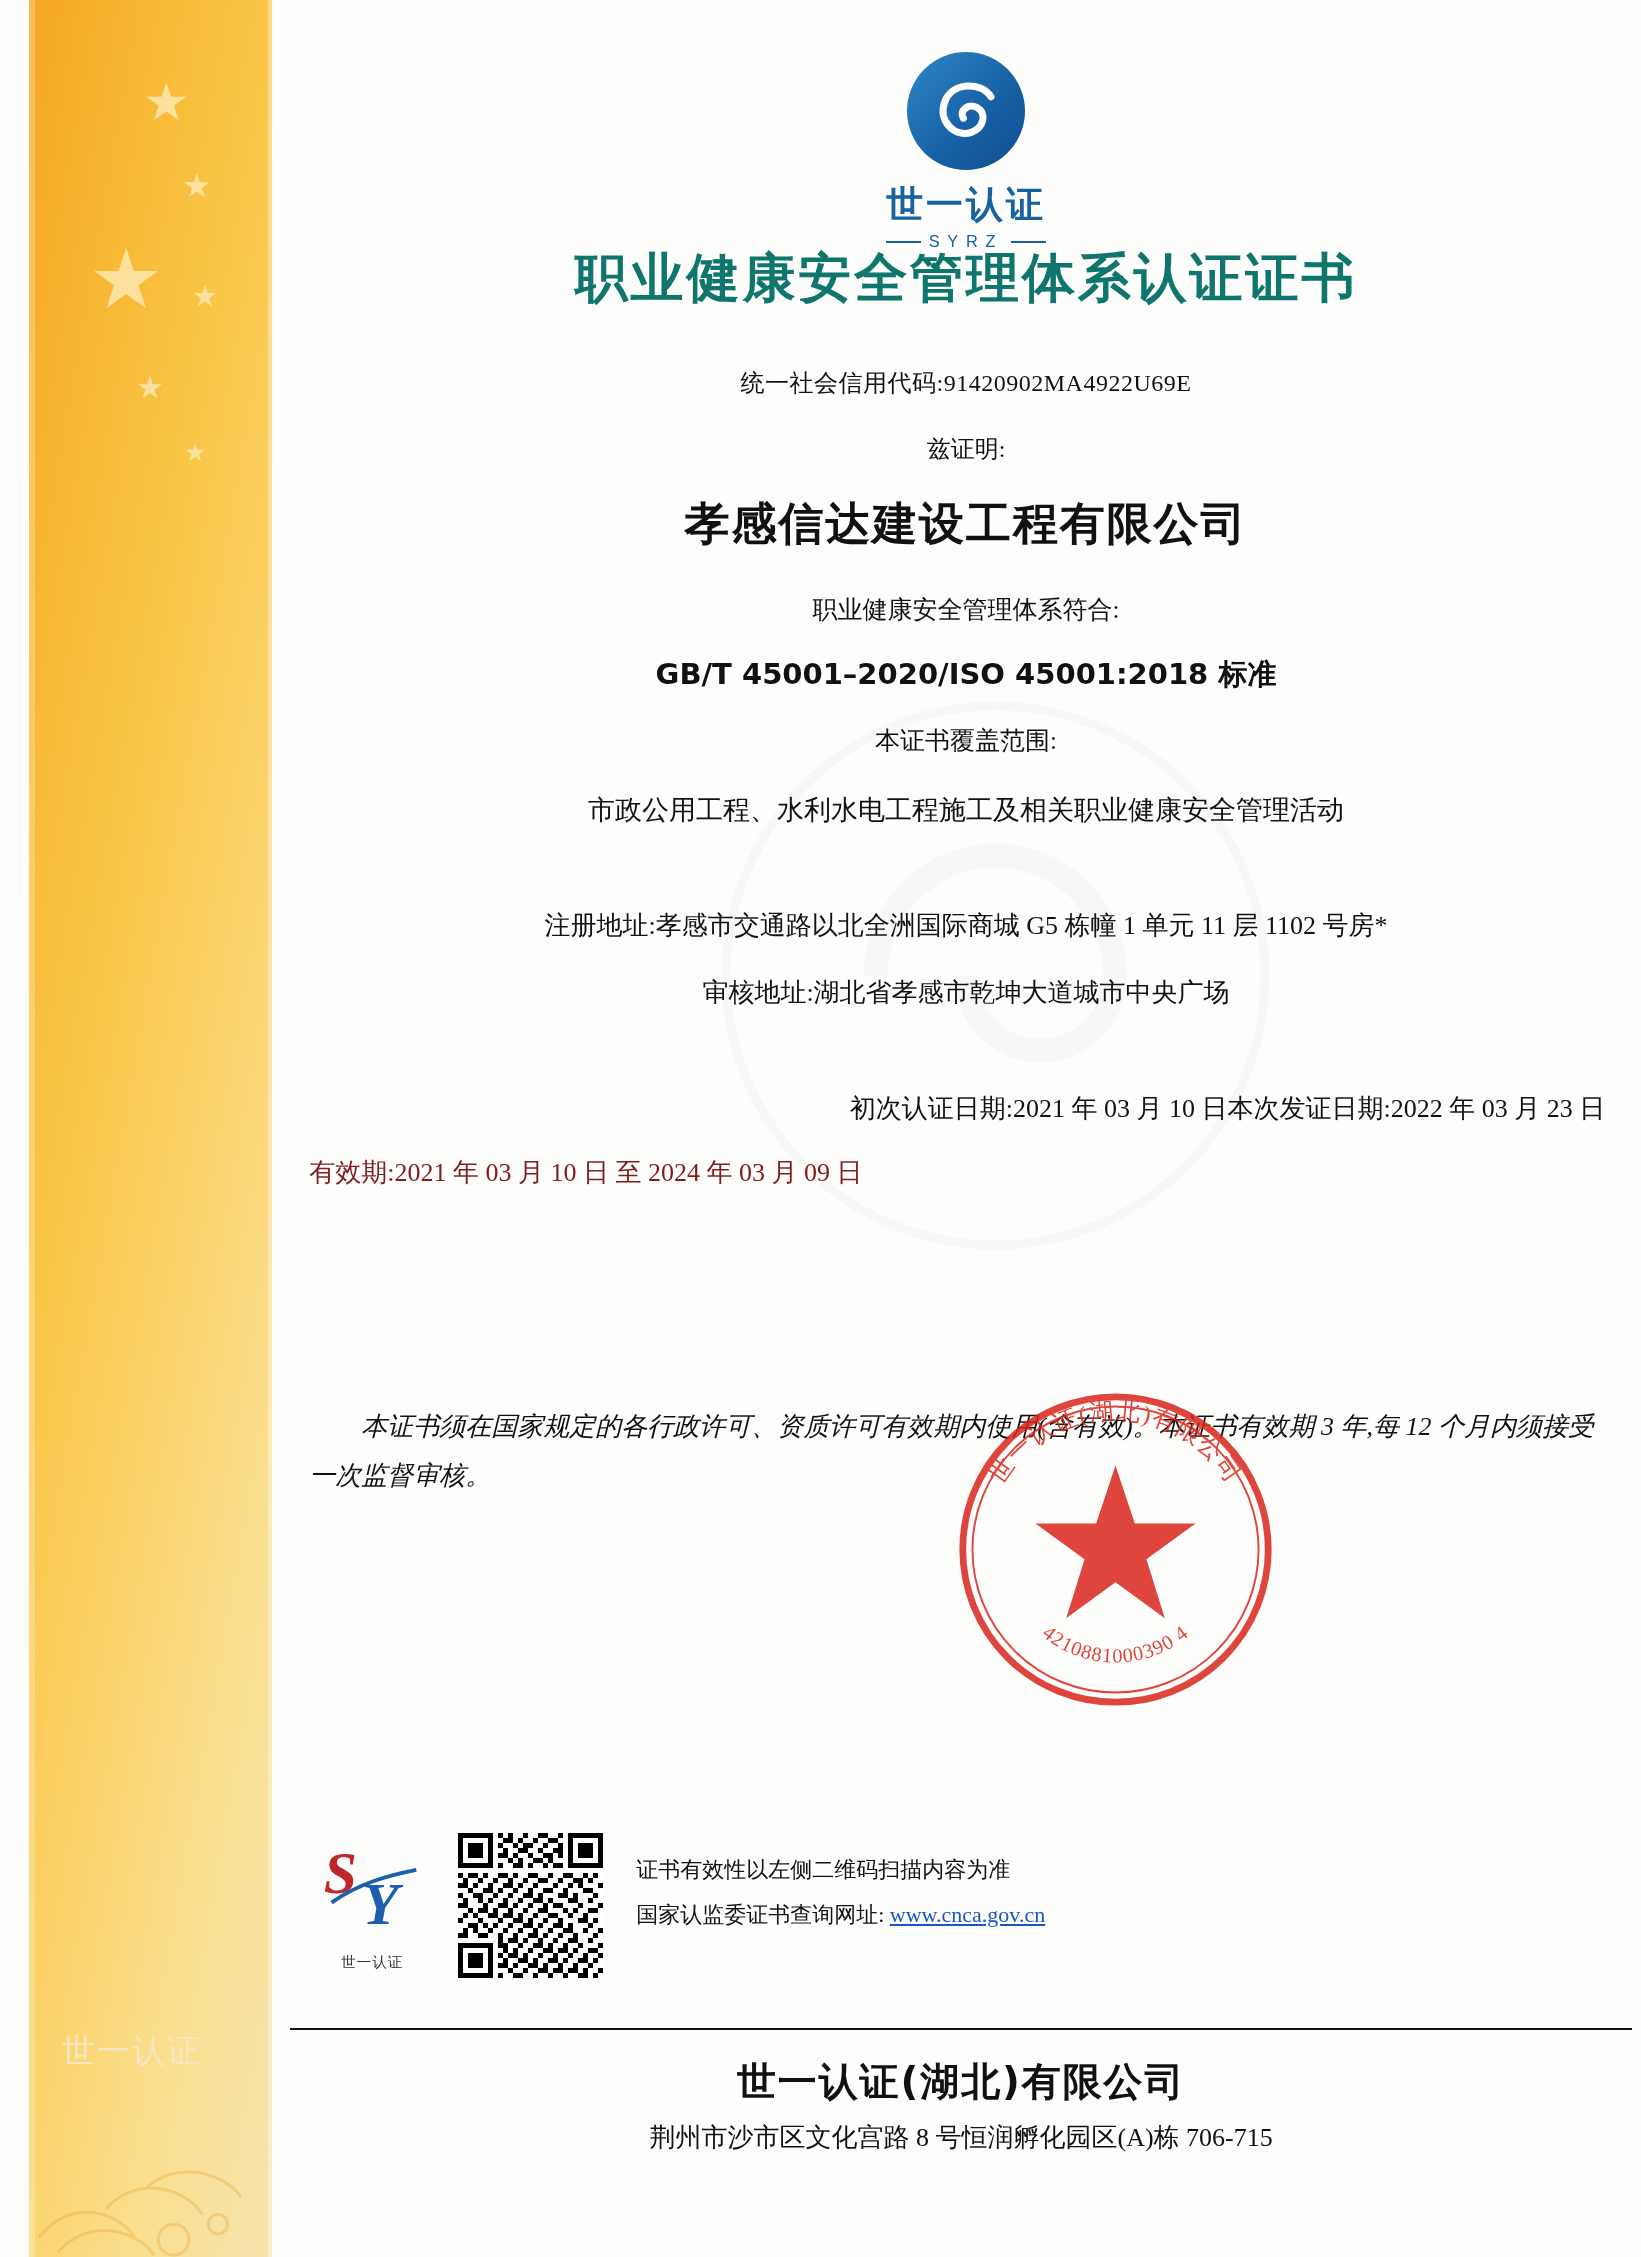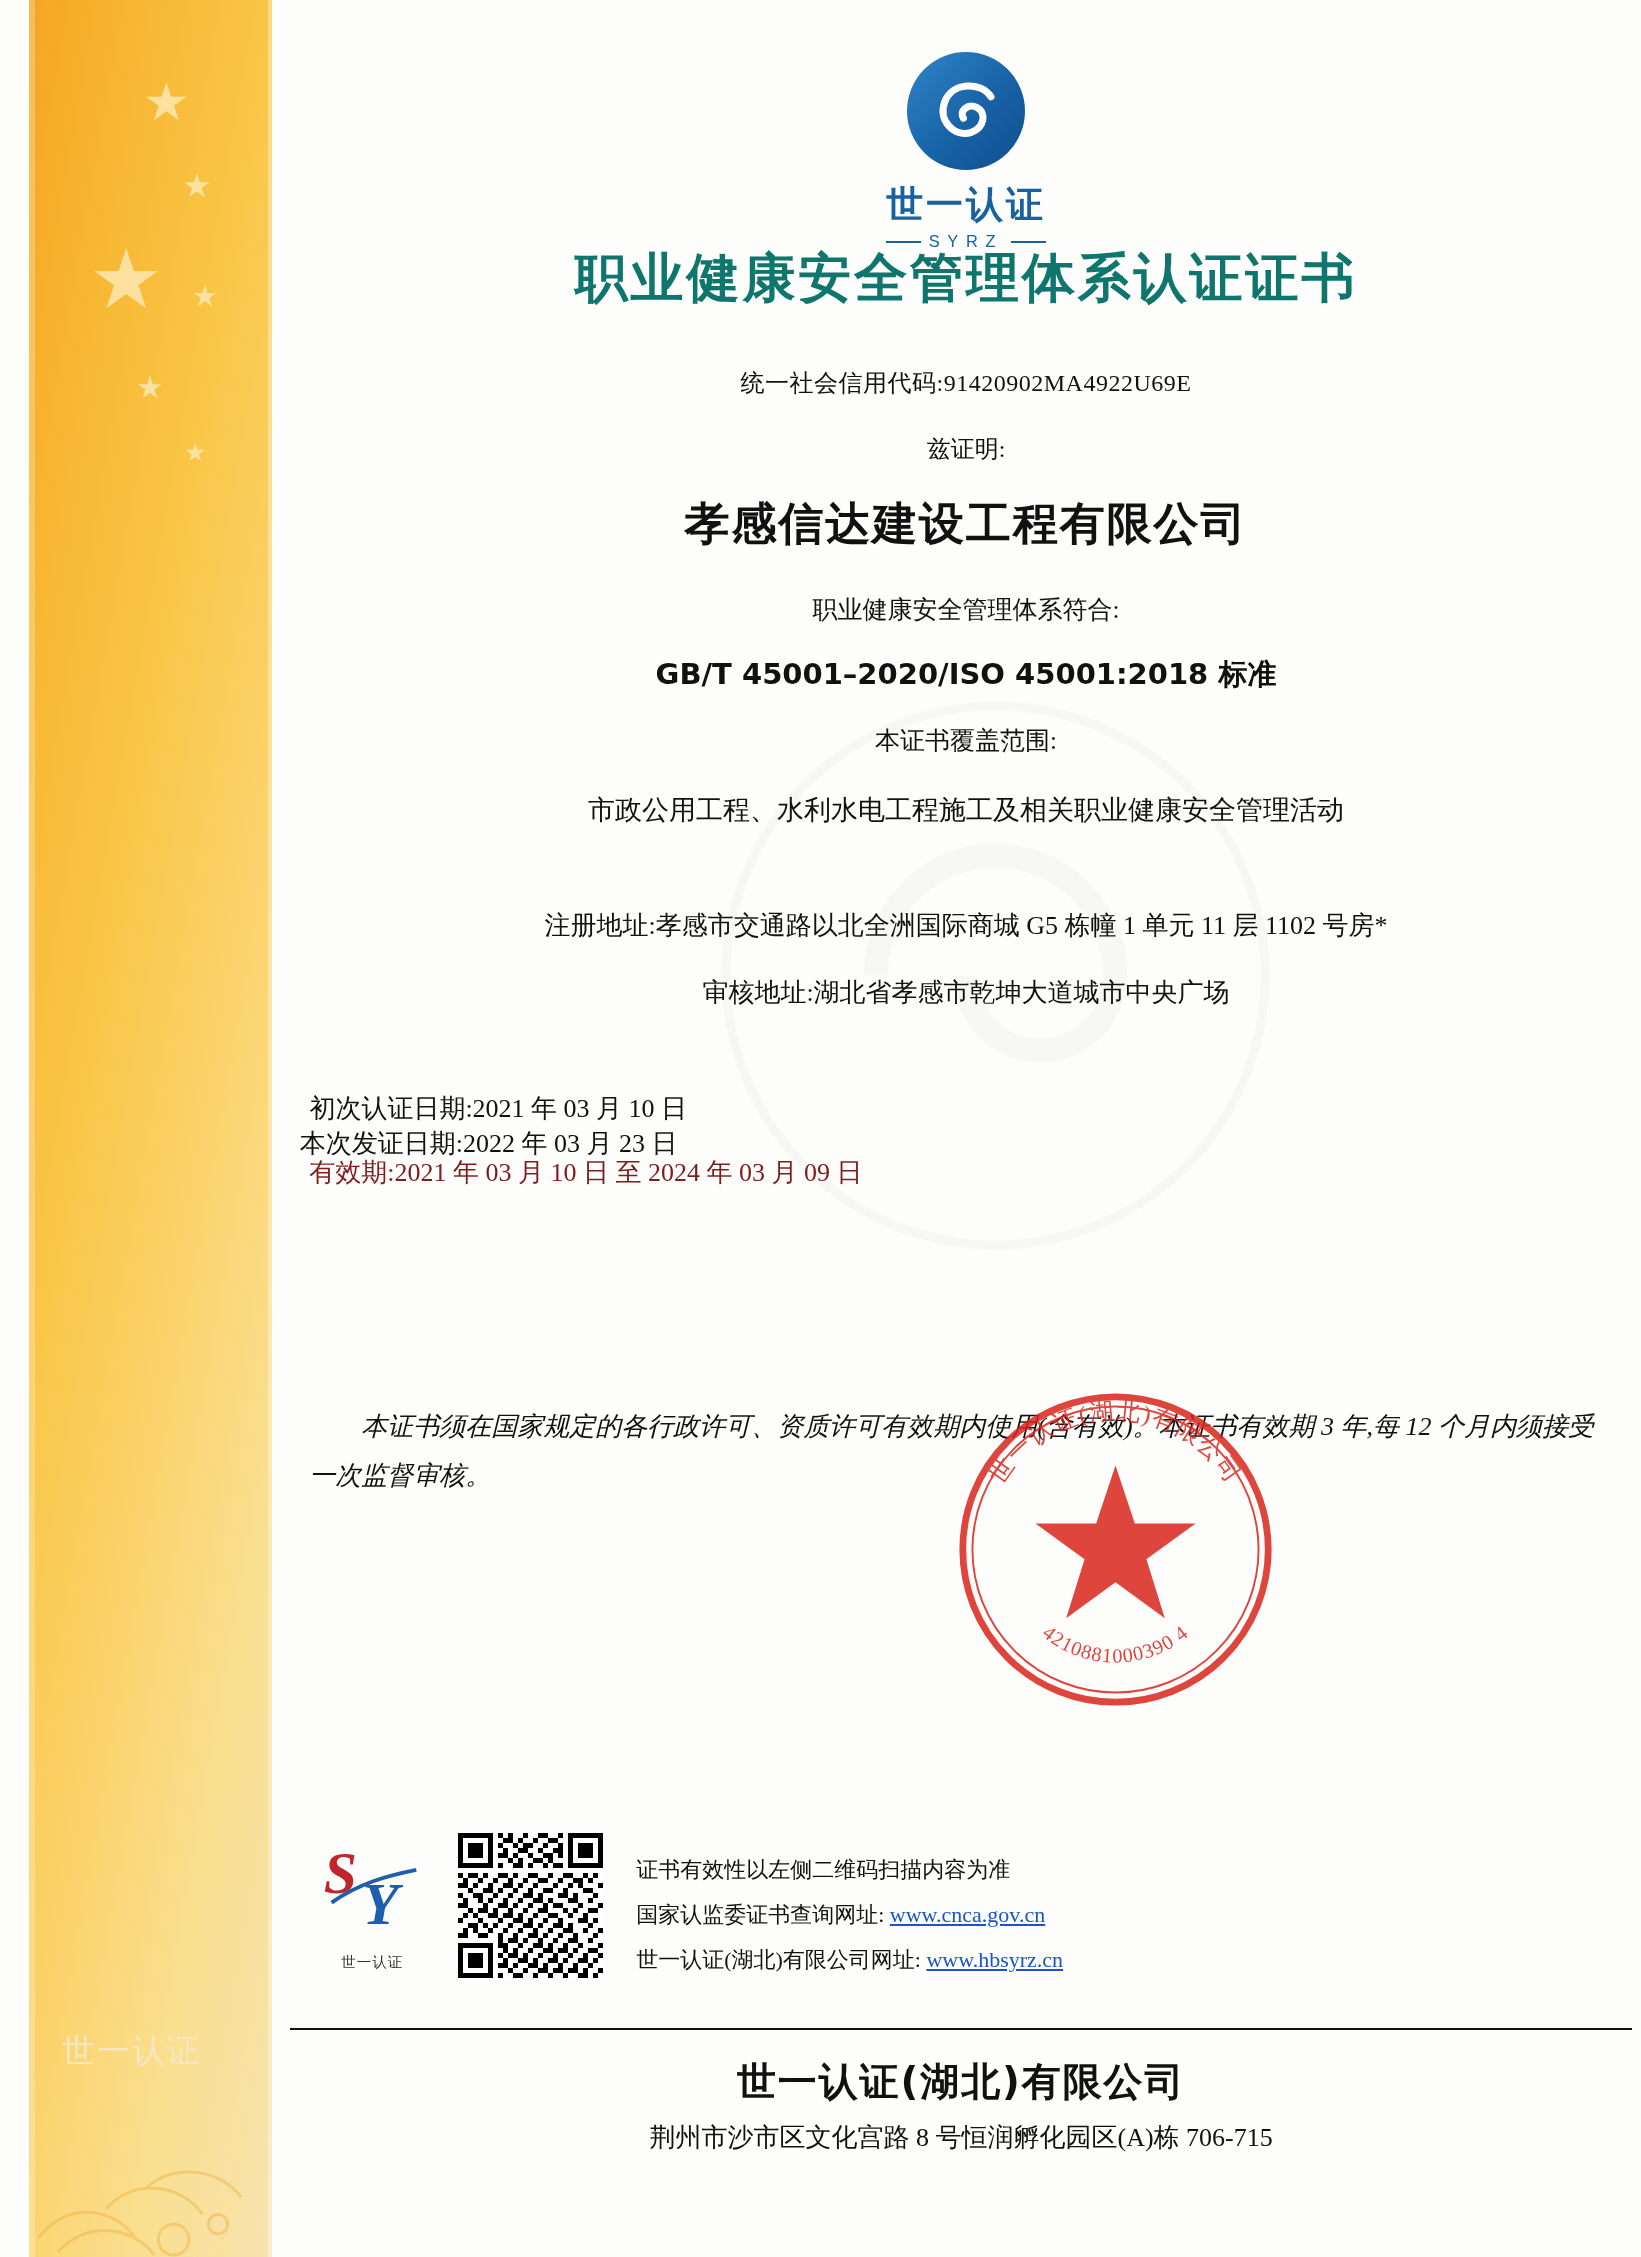--- a/index.html
+++ b/index.html
@@ -166,21 +166,20 @@
 
   .dates-row {
     position: absolute;
     top: 1091px;
     left: 9.7px;
     right: 9.7px;
     display: flex;
     justify-content: flex-end;
     font-size: 26px;
     color: #111;
-    flex-direction: column;
   }
   .dates-row .col-left { padding-left: 9.7px; }
   .dates-row .col-right { padding-right: 27px; }
   .valid-row {
     position: absolute;
     top: 1155px;
     left: 19.3px;
     font-size: 26px;
     color: #7f1d1d;
   }
@@ -637,24 +636,20 @@
             <rect x="27" y="28" width="1" height="1"></rect>
         </g>
       </svg>
 
       <div class="foot-lines">
         <div>证书有效性以左侧二维码扫描内容为准</div>
         <div>
           <span>国家认监委证书查询网址:</span>
           <a href="#">www.cnca.gov.cn</a>
         </div>
-        <div>
-          <span>世一认证(湖北)有限公司网址:</span>
-          <a href="#">www.hbsyrz.cn</a>
-        </div>
       </div>
     </div>
 
     <div class="divider"></div>
     <div class="issuer">世一认证(湖北)有限公司</div>
     <div class="issuer-addr">荆州市沙市区文化宫路 8 号恒润孵化园区(A)栋 706-715</div>
   </div>
 </div>
 
 

